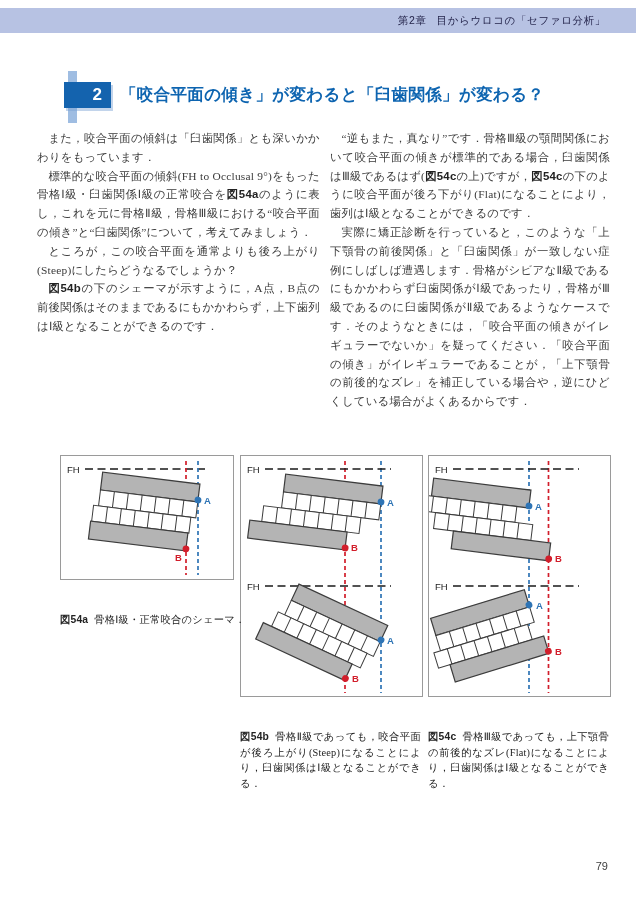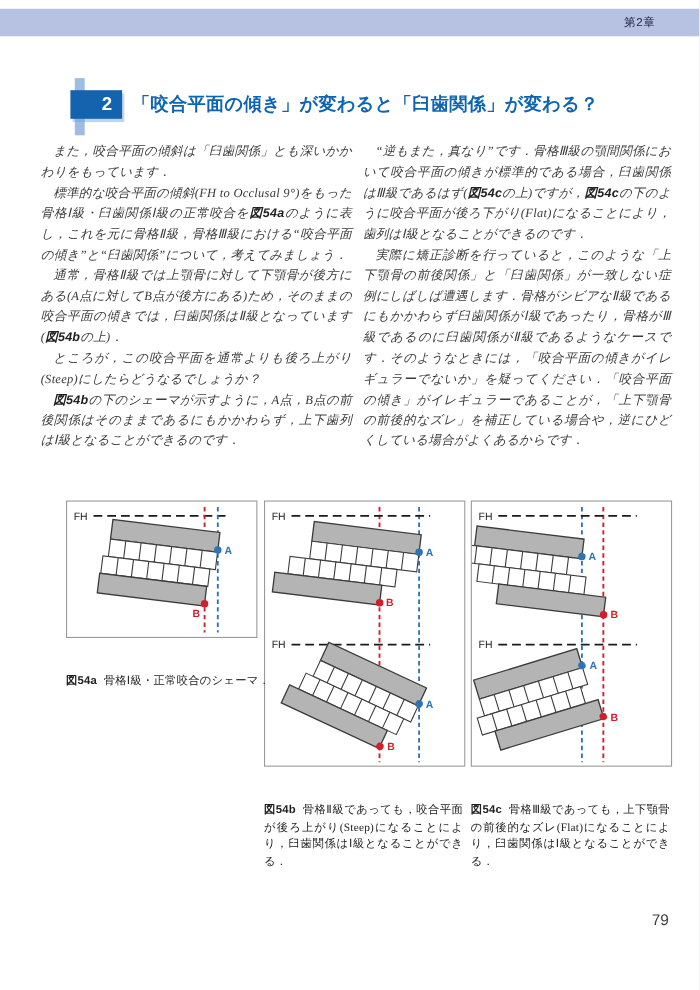--- a/index.html
+++ b/index.html
@@ -29,21 +29,21 @@
     letter-spacing:.02em;white-space:nowrap;
   }
   
   .col{
     position:absolute;top:129px;width:283px;
     font-size:11.4px;line-height:18.8px;text-align:justify;color:#3a3a3a;
     letter-spacing:.02em;
   }
   .col-left{left:37px;}
   .col-right{left:330px;width:280px;}
-  .col p{margin:0;text-indent:1em;font-style:italic;}
+  .col p{margin:0;text-indent:1em;}
   .col p b{font-family:"Liberation Sans",sans-serif;font-weight:bold;color:#222;}
   
   .panel{position:absolute;background:#fff;border:1px solid #9a9a9a;}
   .band{fill:#b4b4b4;stroke:#3c3c3c;stroke-width:1.2;}
   .teeth{fill:#ffffff;stroke:#3c3c3c;stroke-width:1;}
   .tline{stroke:#3c3c3c;stroke-width:1;fill:none;}
   .fh-line{stroke:#1a1a1a;stroke-width:1.6;stroke-dasharray:8 4.5;fill:none;}
   .vline{stroke-width:1.7;stroke-dasharray:4 3;fill:none;}
   .vline.blue{stroke:#2e74b5;}
   .vline.red{stroke:#d21e2b;}
@@ -55,43 +55,43 @@
   .pt-label.b{fill:#d21e2b;}
   
   .caption{
     position:absolute;font-size:10.3px;line-height:15.5px;color:#222;text-align:justify;
     letter-spacing:.02em;
     margin-top:28px;
   }
   .caption b{font-family:"Liberation Sans",sans-serif;font-weight:bold;margin-right:6px;}
   
   .page-num{
-    position:absolute;right:28px;top:828px;font-family:"Liberation Sans",sans-serif;
-    font-size:14px;color:#3d3d3d;
+    position:absolute;right:28px;top:860px;font-family:"Liberation Sans",sans-serif;
+    font-size:11px;color:#3d3d3d;
   }
 </style>
 </head>
 <body>
 
 <div class="page">
 
   <div class="header-bar">
     <span class="ch-label">第2章</span>
+    <span class="ch-title">目からウロコの「セファロ分析」</span>
   </div>
 
   <div class="accent-bar"></div>
   <div class="num-badge">
     <span>2</span>
   </div>
   <h1 class="sec-title">「咬合平面の傾き」が変わると「臼歯関係」が変わる？</h1>
 
   <div class="col col-left" id="col-left">
       <p>また，咬合平面の傾斜は「臼歯関係」とも深いかかわりをもっています．</p>
       <p>標準的な咬合平面の傾斜(FH to Occlusal 9°)をもった骨格Ⅰ級・臼歯関係Ⅰ級の正常咬合を<b>図54a</b>のように表し，これを元に骨格Ⅱ級，骨格Ⅲ級における“咬合平面の傾き”と“臼歯関係”について，考えてみましょう．</p>
-      <p>通常，骨格Ⅱ級では上顎骨に対して下顎骨が後方にある(A点に対してB点が後方にある)ため，そのままの咬合平面の傾きでは，臼歯関係はⅡ級となっています(<b>図54b</b>の上)．</p>
       <p>ところが，この咬合平面を通常よりも後ろ上がり(Steep)にしたらどうなるでしょうか？</p>
       <p><b>図54b</b>の下のシェーマが示すように，A点，B点の前後関係はそのままであるにもかかわらず，上下歯列はⅠ級となることができるのです．</p>
     </div>
   <div class="col col-right" id="col-right">
       <p>“逆もまた，真なり”です．骨格Ⅲ級の顎間関係において咬合平面の傾きが標準的である場合，臼歯関係はⅢ級であるはず(<b>図54c</b>の上)ですが，<b>図54c</b>の下のように咬合平面が後ろ下がり(Flat)になることにより，歯列はⅠ級となることができるのです．</p>
       <p>実際に矯正診断を行っていると，このような「上下顎骨の前後関係」と「臼歯関係」が一致しない症例にしばしば遭遇します．骨格がシビアなⅡ級であるにもかかわらず臼歯関係がⅠ級であったり，骨格がⅢ級であるのに臼歯関係がⅡ級であるようなケースです．そのようなときには，「咬合平面の傾きがイレギュラーでないか」を疑ってください．「咬合平面の傾き」がイレギュラーであることが，「上下顎骨の前後的なズレ」を補正している場合や，逆にひどくしている場合がよくあるからです．</p>
     </div>
 
   <svg class="panel" style="left:60px;top:455px" width="172" height="123" viewBox="0 0 172 123">
     <text class="fh-label" x="6" y="16.5">FH</text>

